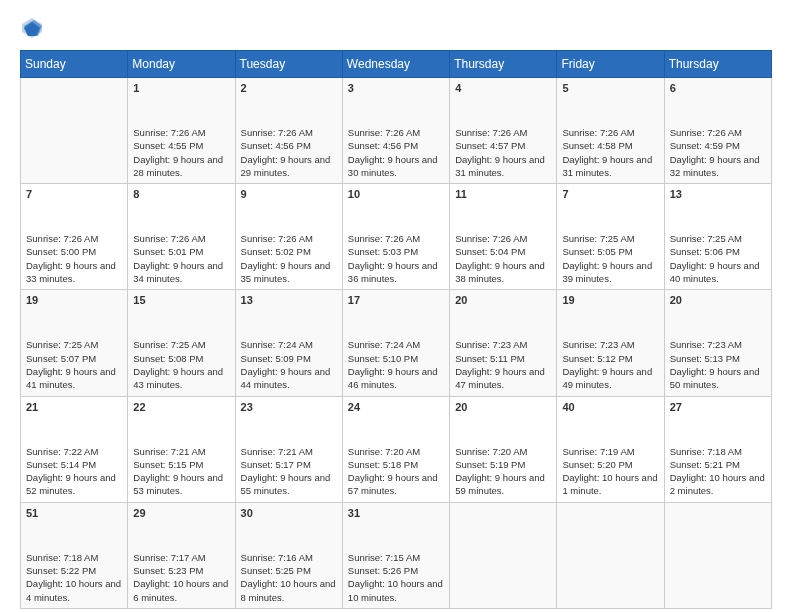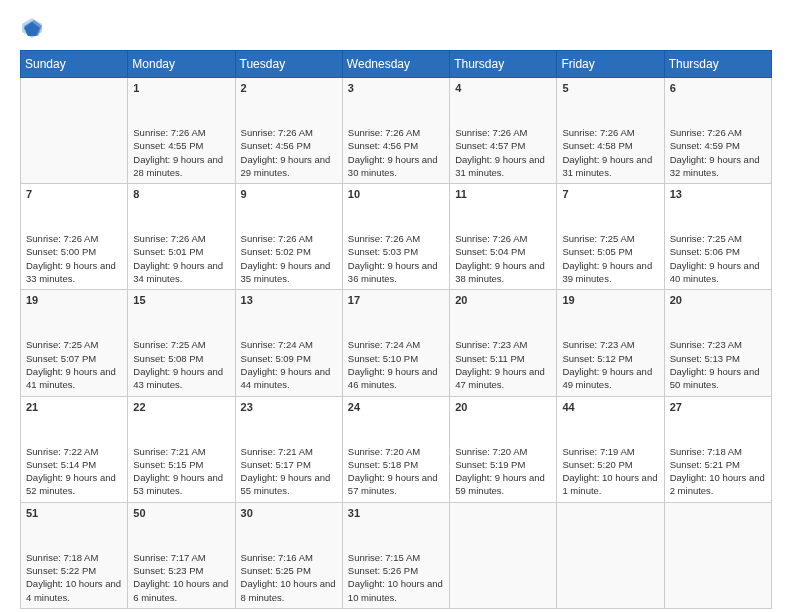--- a/index.html
+++ b/index.html
@@ -227,35 +227,35 @@
           </td>
           <td>
             <div class="day-num">24</div>
             <div class="cell-info">Sunrise: 7:20 AM<br>Sunset: 5:18 PM<br>Daylight: 9 hours and 57 minutes.</div>
           </td>
           <td>
             <div class="day-num">20</div>
             <div class="cell-info">Sunrise: 7:20 AM<br>Sunset: 5:19 PM<br>Daylight: 9 hours and 59 minutes.</div>
           </td>
           <td>
-            <div class="day-num">44</div>
+            <div class="day-num">40</div>
             <div class="cell-info">Sunrise: 7:19 AM<br>Sunset: 5:20 PM<br>Daylight: 10 hours and 1 minute.</div>
           </td>
           <td>
             <div class="day-num">27</div>
             <div class="cell-info">Sunrise: 7:18 AM<br>Sunset: 5:21 PM<br>Daylight: 10 hours and 2 minutes.</div>
           </td>
         </tr>
         <tr>
           <td>
             <div class="day-num">51</div>
             <div class="cell-info">Sunrise: 7:18 AM<br>Sunset: 5:22 PM<br>Daylight: 10 hours and 4 minutes.</div>
           </td>
           <td>
-            <div class="day-num">50</div>
+            <div class="day-num">29</div>
             <div class="cell-info">Sunrise: 7:17 AM<br>Sunset: 5:23 PM<br>Daylight: 10 hours and 6 minutes.</div>
           </td>
           <td>
             <div class="day-num">30</div>
             <div class="cell-info">Sunrise: 7:16 AM<br>Sunset: 5:25 PM<br>Daylight: 10 hours and 8 minutes.</div>
           </td>
           <td>
             <div class="day-num">31</div>
             <div class="cell-info">Sunrise: 7:15 AM<br>Sunset: 5:26 PM<br>Daylight: 10 hours and 10 minutes.</div>
           </td>

